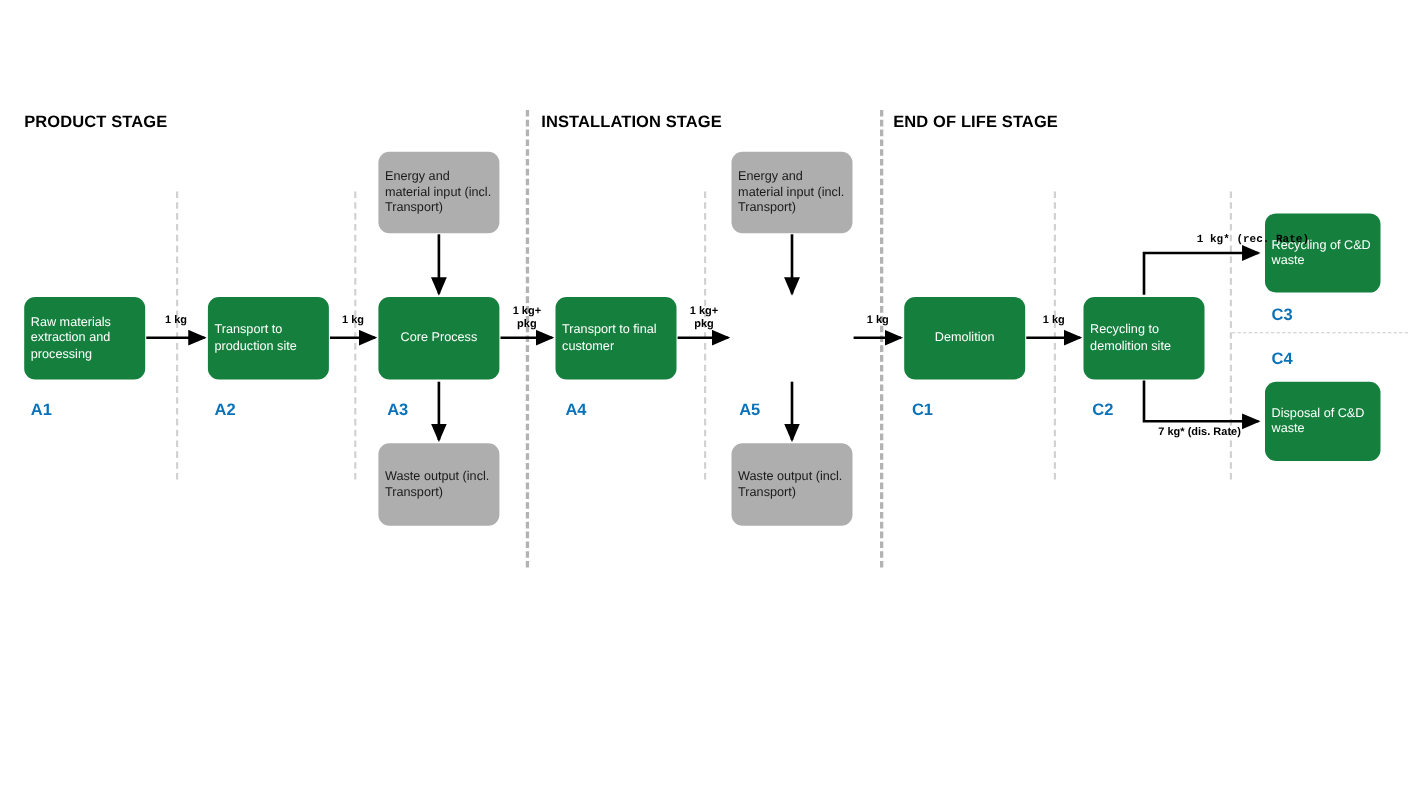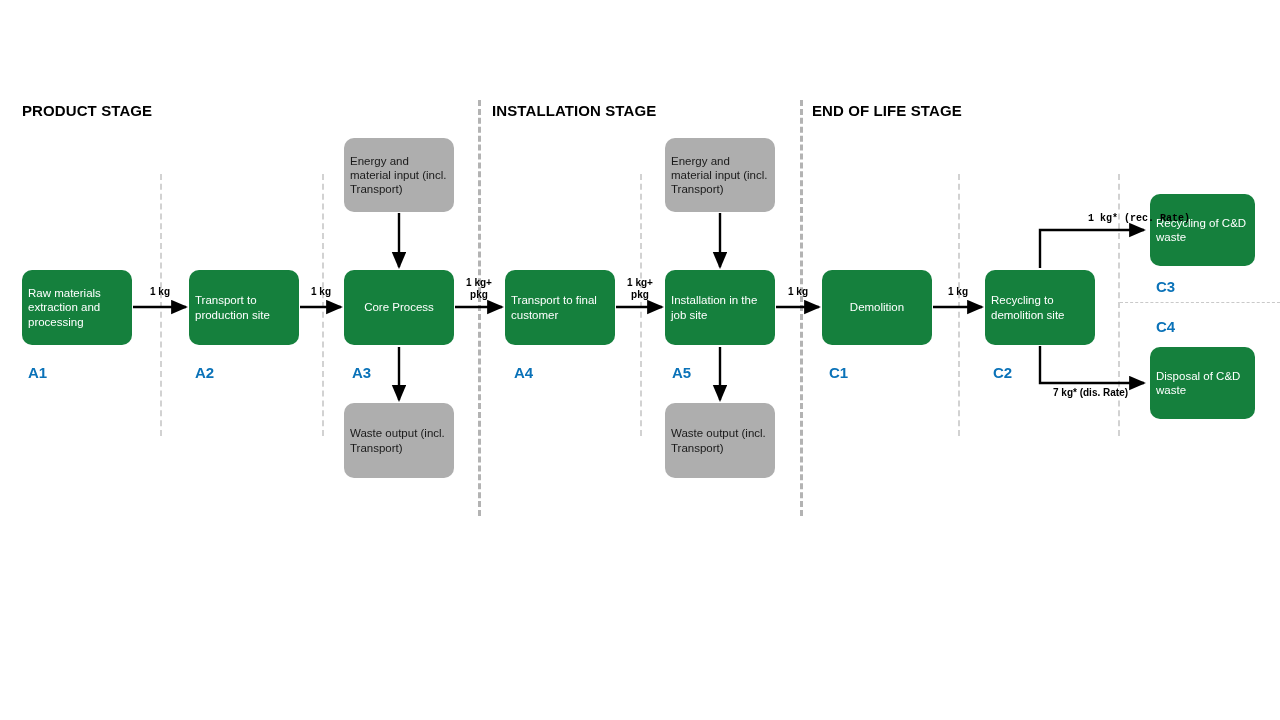--- a/index.html
+++ b/index.html
@@ -141,21 +141,20 @@
 
   <div class="box box-gray" style="left:344px; top:138px; width:110px; height:74px;">Energy and material input (incl. Transport)</div>
   <div class="box box-gray" style="left:344px; top:403px; width:110px; height:75px;">Waste output (incl. Transport)</div>
   <div class="box box-gray" style="left:665px; top:138px; width:110px; height:74px;">Energy and material input (incl. Transport)</div>
   <div class="box box-gray" style="left:665px; top:403px; width:110px; height:75px;">Waste output (incl. Transport)</div>
 
   <div class="box box-blue" style="left:22px; top:270px; width:110px; height:75px;">Raw materials extraction and processing</div>
   <div class="box box-blue" style="left:189px; top:270px; width:110px; height:75px;">Transport to production site</div>
   <div class="box box-blue" style="left:344px; top:270px; width:110px; height:75px;">Core Process</div>
   <div class="box box-blue" style="left:505px; top:270px; width:110px; height:75px;">Transport to final customer</div>
-  <div class="box box-blue" style="left:665px; top:270px; width:110px; height:75px;">Installation in the job site</div>
   <div class="box box-blue" style="left:822px; top:270px; width:110px; height:75px;">Demolition</div>
   <div class="box box-blue" style="left:985px; top:270px; width:110px; height:75px;">Recycling to demolition site</div>
   <div class="box box-blue" style="left:1150px; top:194px; width:105px; height:72px;">Recycling of C&amp;D waste</div>
   <div class="box box-blue" style="left:1150px; top:347px; width:105px; height:72px;">Disposal of C&amp;D waste</div>
 
   <div class="box-label" style="left:28px;   top:364px;">A1</div>
   <div class="box-label" style="left:195px;  top:364px;">A2</div>
   <div class="box-label" style="left:352px;  top:364px;">A3</div>
   <div class="box-label" style="left:514px;  top:364px;">A4</div>
   <div class="box-label" style="left:672px;  top:364px;">A5</div>

